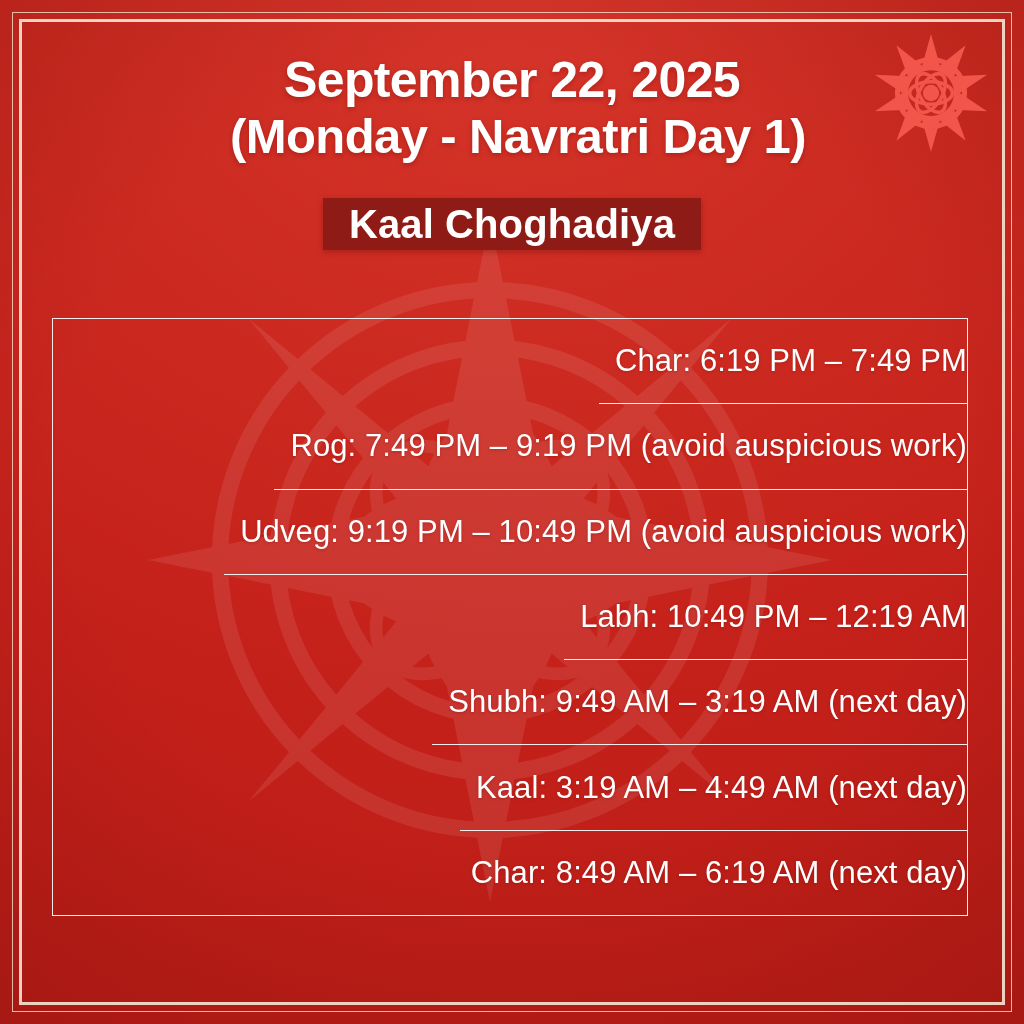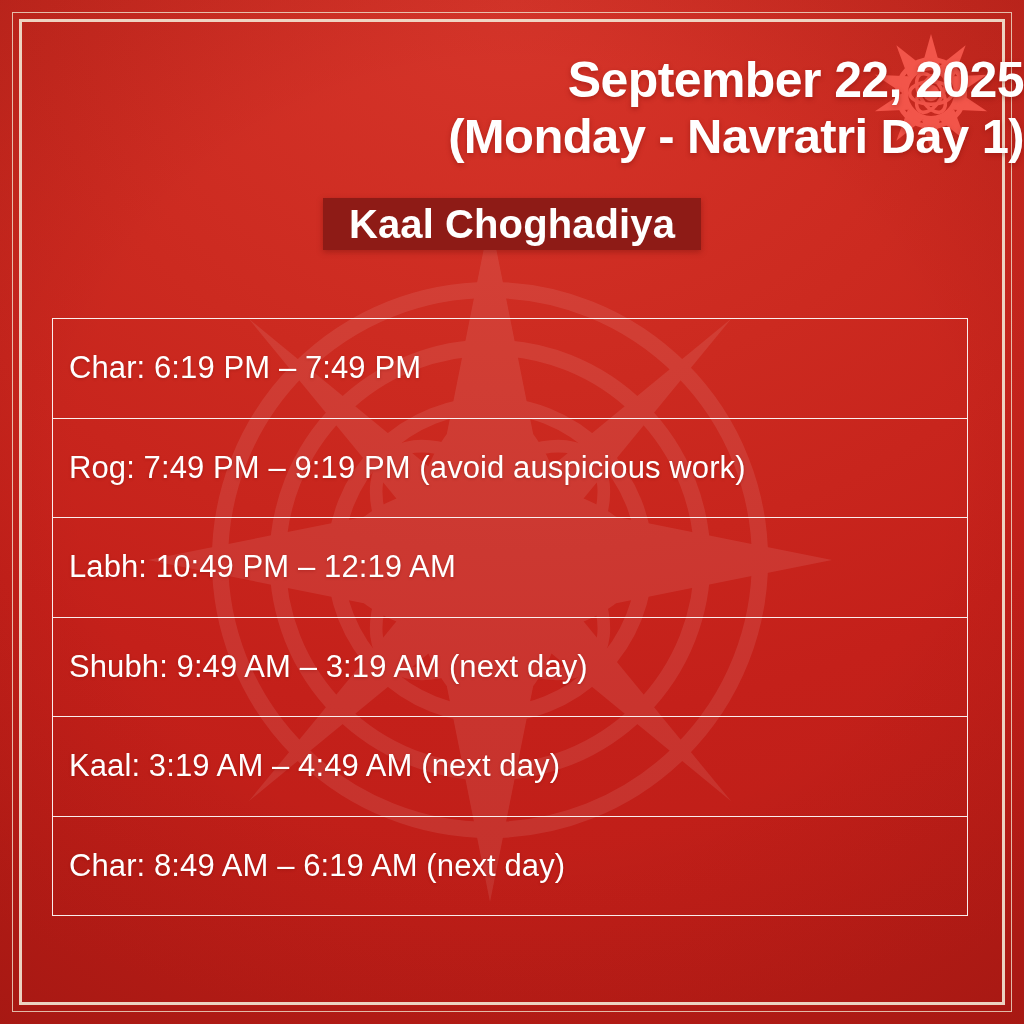--- a/index.html
+++ b/index.html
@@ -73,21 +73,21 @@
     height: 122px;
   }
   .sun-emblem svg { display: block; width: 100%; height: 100%; }
 
   
   .header {
     position: absolute;
     left: 0;
     top: 52px;
     width: 1024px;
-    text-align: right;
+    text-align: center;
   }
   .title-line {
     color: #ffffff;
     font-weight: 800;
     font-size: 50px;
     line-height: 56px;
     letter-spacing: -0.6px;
     text-shadow: 0 2px 5px rgba(110,10,6,0.38);
     white-space: nowrap;
   }
@@ -116,20 +116,21 @@
   .table {
     position: absolute;
     left: 52px;
     top: 318px;
     width: 916px;
     height: 598px;
     border: 1.5px solid rgba(255,255,255,0.92);
     box-sizing: border-box;
     display: flex;
     flex-direction: column;
+    align-items: flex-end;
   }
   .row {
     flex: 1 1 0;
     display: flex;
     align-items: center;
     padding-left: 16px;
     border-bottom: 1.5px solid rgba(255,255,255,0.92);
     box-sizing: border-box;
   }
   .row:last-child { border-bottom: none; }
@@ -222,20 +223,23 @@
   </div>
 
   <div class="table">
     <div class="row">
       <span class="row-text">Char: 6:19 PM – 7:49 PM</span>
     </div>
     <div class="row">
       <span class="row-text">Rog: 7:49 PM – 9:19 PM (avoid auspicious work)</span>
     </div>
     <div class="row">
+      <span class="row-text">Udveg: 9:19 PM – 10:49 PM (avoid auspicious work)</span>
+    </div>
+    <div class="row">
       <span class="row-text">Labh: 10:49 PM – 12:19 AM</span>
     </div>
     <div class="row">
       <span class="row-text">Shubh: 9:49 AM – 3:19 AM (next day)</span>
     </div>
     <div class="row">
       <span class="row-text">Kaal: 3:19 AM – 4:49 AM (next day)</span>
     </div>
     <div class="row">
       <span class="row-text">Char: 8:49 AM – 6:19 AM (next day)</span>

